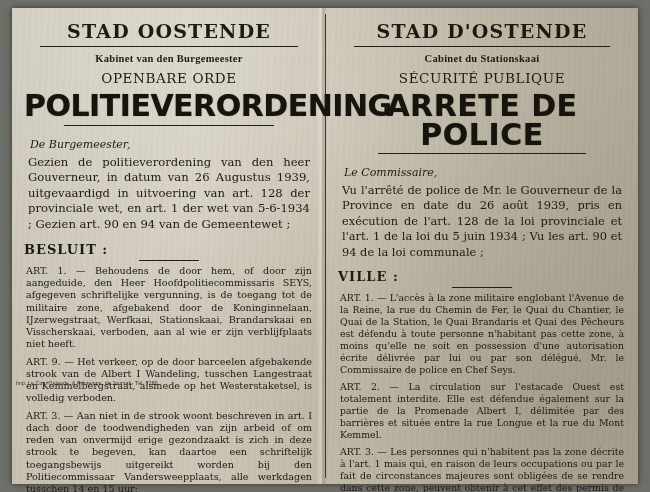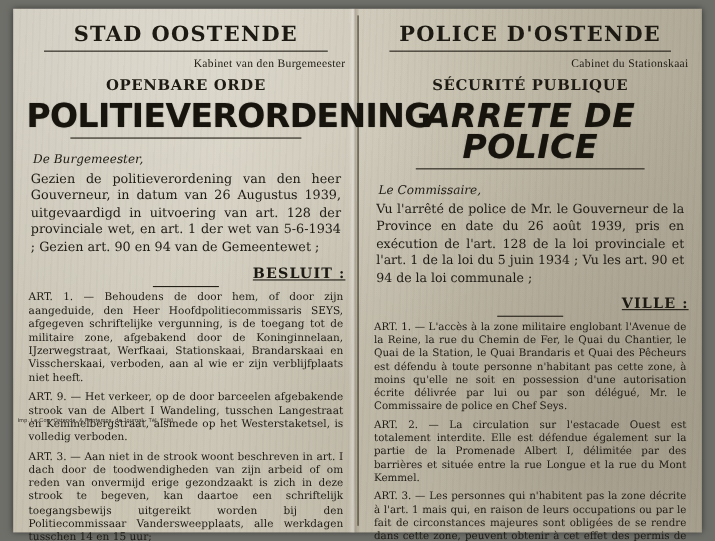--- a/index.html
+++ b/index.html
@@ -53,51 +53,51 @@
     letter-spacing:1.2px;
     font-size:19px;
     line-height:1;
   }
   .rule{
     border-top:1.6px solid #231f17;
     margin:5px 16px 6px 16px;
   }
   .rule.thin{border-top-width:1px;margin:4px 40px 5px 40px;}
   .sub-kab{
-    text-align:right;font-size:10.5px;letter-spacing:0.3px;margin-top:2px;
+    text-align:center;font-size:10.5px;letter-spacing:0.3px;margin-top:2px;font-weight:bold;
   }
   .sub-order{
-    text-align:center;font-weight:bold;font-size:13.5px;letter-spacing:0.6px;
+    text-align:center;font-weight:normal;font-size:13.5px;letter-spacing:0.6px;
     margin-top:6px;font-family:"DejaVu Serif", serif;
   }
   .bigtitle{
     text-align:center;
     font-family:"DejaVu Sans", sans-serif;
     font-weight:bold;
     color:#17140e;
     margin-top:6px;
     line-height:0.95;
     text-shadow:0 0 1px rgba(0,0,0,0.5);
   }
   .bigtitle.left-t{font-size:30px;letter-spacing:-0.5px;transform:scaleX(1.0);}
-  .bigtitle.right-t{font-size:30px;letter-spacing:0.5px;font-style:italic;}
+  .bigtitle.right-t{font-size:30px;letter-spacing:0.5px;}
   .script{
     font-family:"DejaVu Serif", serif;
     font-style:italic;
     font-size:11px;
     margin:12px 0 4px 6px;
     color:#1d1a13;
   }
   .preamble{
     font-size:11.6px;line-height:1.35;text-align:justify;margin:4px 4px 0 4px;
     font-family:"DejaVu Serif", serif;
   }
   .besluit{
-    text-align:right;font-weight:bold;font-size:13px;letter-spacing:1px;
-    margin:9px 0 4px 0;font-family:"DejaVu Serif", serif;text-decoration:underline;
+    text-align:left;font-weight:bold;font-size:13px;letter-spacing:1px;
+    margin:9px 0 4px 0;font-family:"DejaVu Serif", serif;
   }
   .besluit .r{display:block;border-top:1px solid #231f17;width:60px;margin:3px auto 0 auto;}
   .art{
     font-size:9.6px;line-height:1.28;text-align:justify;margin:0 2px 5px 2px;
     font-family:"DejaVu Serif", serif;
   }
   .printer{
     position:absolute;left:4px;bottom:2px;font-size:5px;color:#2b2720;
     font-family:"Liberation Sans", sans-serif;letter-spacing:0.2px;
   }
@@ -129,21 +129,21 @@
     </div>
 
     <div class="art">ART. 1. — Behoudens de door hem, of door zijn aangeduide, den Heer Hoofdpolitiecommissaris SEYS, afgegeven schriftelijke vergunning, is de toegang tot de militaire zone, afgebakend door de Koninginnelaan, IJzerwegstraat, Werfkaai, Stationskaai, Brandarskaai en Visscherskaai, verboden, aan al wie er zijn verblijfplaats niet heeft.</div>
     <div class="art">ART. 9. — Het verkeer, op de door barceelen afgebakende strook van de Albert I Wandeling, tusschen Langestraat en Kemmelbergstraat, alsmede op het Westerstaketsel, is volledig verboden.</div>
     <div class="art">ART. 3. — Aan niet in de strook woont beschreven in art. I dach door de toodwendigheden van zijn arbeid of om reden van onvermijd erige gezondzaakt is zich in deze strook te begeven, kan daartoe een schriftelijk toegangsbewijs uitgereikt worden bij den Politiecommissaar Vandersweepplaats, alle werkdagen tusschen 14 en 15 uur;</div>
 
     <div class="printer">Imp. Le Coq, Ostende, &amp; Printemps, de Journal - Tél. 7280.</div>
   </div>
 
   <div class="col right">
-    <div class="hdr1">POLICE D'OSTENDE</div>
+    <div class="hdr1">STAD D'OSTENDE</div>
     <div class="rule"></div>
     <div class="sub-kab">Cabinet du Stationskaai</div>
     <div class="sub-order">SÉCURITÉ PUBLIQUE</div>
     <div class="bigtitle right-t">ARRETE DE POLICE</div>
     <div class="rule thin"></div>
 
     <div class="script">Le Commissaire,</div>
     <div class="preamble">Vu l'arrêté de police de Mr. le Gouverneur de la Province en date du 26 août 1939, pris en exécution de l'art. 128 de la loi provinciale et l'art. 1 de la loi du 5 juin 1934 ; Vu les art. 90 et 94 de la loi communale ;</div>
 
     <div class="besluit">

